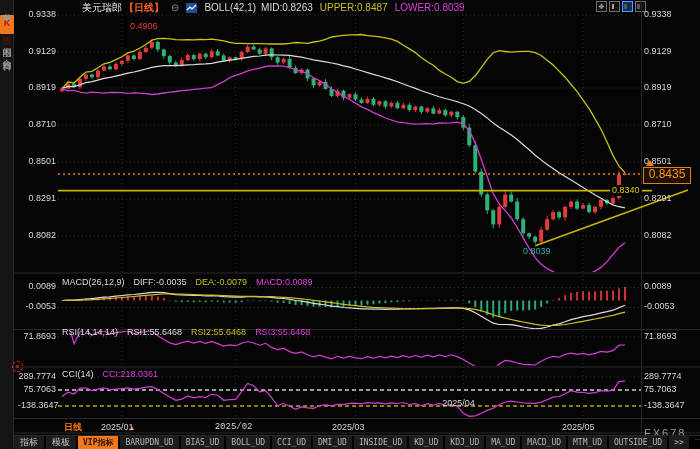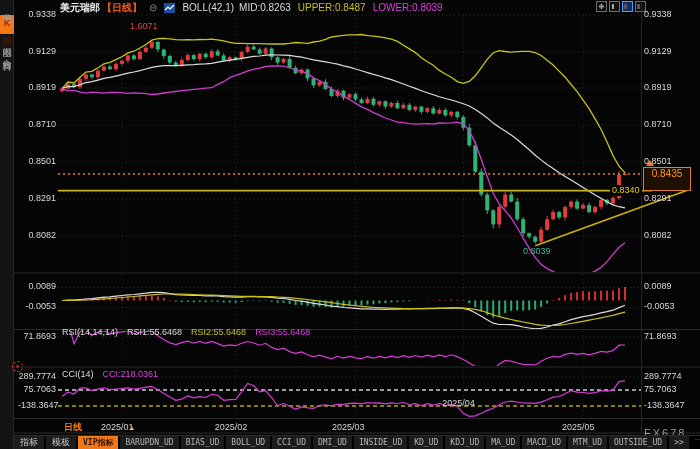--- a/index.html
+++ b/index.html
@@ -9,42 +9,42 @@
   
   .sidebar{position:absolute;left:0;top:0;width:14px;height:449px;background:#141414;border-right:1px solid #2a2a2a;}
   .side-tab{writing-mode:vertical-lr;text-orientation:upright;font-size:9px;line-height:13px;
             color:#9a9a9a;padding:3px 0;margin:3px 0;width:14px;text-align:center;letter-spacing:1px;cursor:pointer;}
   .side-tab.active{background:#f07818;color:#4a1505;border-radius:1px;}
   .side-tab.active .accent{color:#c01800;font-weight:bold;}
   .rec-icon{position:absolute;left:12px;top:361px;width:11px;height:11px;border:1px dashed #d93025;border-radius:50%;}
   .rec-icon:after{content:"";position:absolute;left:3px;top:3px;width:3px;height:3px;background:#ff2a1a;border-radius:50%;}
   
   .header{position:absolute;left:60px;top:1px;height:13px;display:flex;align-items:center;gap:7px;font-size:10px;white-space:nowrap;}
-  .hdr-sym{color:#f0f0f0;font-weight:bold;}
+  .hdr-sym{color:#f0f0f0;font-weight:normal;margin-left:22px;}
   .hdr-period{color:#f25c1e;font-weight:bold;}
   .hdr-minus{color:#8a8a8a;font-size:10px;line-height:10px;}
   .hdr-thumb{width:11px;height:10px;display:inline-block;}
   .hdr-boll,.hdr-mid{color:#dcdcdc;}
   .hdr-upper{color:#c8c020;}
   .hdr-lower{color:#e040e0;}
   .hdr-icons{position:absolute;top:1px;left:596px;display:flex;gap:2px;}
   .hbox{width:11px;height:11px;border:1px solid #6f6f6f;background:#101010;position:relative;cursor:pointer;}
   .hbox.active{border-color:#4aa0ff;background:#0e2f5e;}
   .hbox span{position:absolute;inset:1px;font-size:7px;line-height:8px;color:#bbb;text-align:center;}
   .hbox .bar-l{position:absolute;left:2px;top:2px;bottom:2px;width:2px;background:#aaa;}
   .hbox .bar-r{position:absolute;right:2px;top:2px;bottom:2px;width:3px;background:#555;}
   .hbox.active .bar-l{background:#bfe0ff;}
   
   .lab{position:absolute;font-size:9px;line-height:11px;white-space:nowrap;}
   .axis-lab{color:#d8d8d8;}
   .panel-title{position:absolute;display:flex;gap:9px;font-size:9px;line-height:11px;white-space:nowrap;}
   .c-white{color:#dcdcdc;} .c-yel{color:#c8c020;} .c-mag{color:#e040e0;}
   .anno-high{color:#e04040;} .anno-low{color:#35b89d;}
-  .price-box{position:absolute;left:643px;top:167px;width:48px;height:24px;border:1px solid #e08020;background:#1d1000;
-             color:#ff9618;font-size:10px;line-height:12px;text-align:center;}
+  .price-box{position:absolute;left:643px;top:167px;width:48px;height:17px;border:1px solid #e08020;background:#1d1000;
+             color:#ff9618;font-size:12px;line-height:12px;text-align:center;}
   .hline-lab{color:#e8d000;background:#000;padding:0 2px;}
   
   .xaxis-period{color:#f07818;font-weight:bold;margin-left:44px;}
   .xaxis-date{color:#d6d6d6;}
   .watermark{position:absolute;left:644px;top:427px;color:#9a9a9a;font-size:11px;letter-spacing:2px;}
   
   .toolbar{position:absolute;left:14px;bottom:0;width:686px;height:14px;background:#000;display:flex;align-items:stretch;
            border-top:1px solid #2a2a2a;overflow:hidden;}
   .tb-item{background:#1c1c1c;color:#c8c8c8;font-size:9px;line-height:13px;padding:0 6px;margin-right:2px;cursor:pointer;white-space:nowrap;}
   .tb-item.code{font-family:"DejaVu Sans Mono",monospace;font-size:8px;color:#b8b8b8;padding:0 5px;}
@@ -464,43 +464,49 @@
       <div class="lab axis-lab" style="top: 331px; left: 18px; width: 38px; text-align: right;">71.8693</div>
       <div class="lab axis-lab" style="top: 331px; left: 644px;">71.8693</div>
       <div class="lab axis-lab" style="top: 371px; left: 18px; width: 38px; text-align: right;">289.7774</div>
       <div class="lab axis-lab" style="top: 371px; left: 644px;">289.7774</div>
       <div class="lab axis-lab" style="top: 384px; left: 18px; width: 38px; text-align: right;">75.7063</div>
       <div class="lab axis-lab" style="top: 384px; left: 644px;">75.7063</div>
       <div class="lab axis-lab" style="top: 400px; left: 18px; width: 38px; text-align: right;">-138.3647</div>
       <div class="lab axis-lab" style="top: 400px; left: 644px;">-138.3647</div>
     </div>
 
-  <div class="lab anno-high" style="left:130px;top:21px;">1.6071</div>
+  <div class="lab anno-high" style="left:130px;top:21px;">0.4906</div>
   <div class="lab anno-low" style="left:523px;top:246px;">0.8039</div>
   <div class="lab hline-lab" style="left:610px;top:185px;">0.8340</div>
   <div class="price-box">0.8435</div>
 
+  <div class="panel-title" style="left:62px;top:277px;">
+    <span class="c-white">MACD(26,12,9)</span>
+    <span class="c-white">DIFF:-0.0035</span>
+    <span class="c-yel">DEA:-0.0079</span>
+    <span class="c-mag">MACD:0.0089</span>
+  </div>
   <div class="panel-title" style="left:62px;top:327px;">
     <span class="c-white">RSI(14,14,14)</span>
     <span class="c-white">RSI1:55.6468</span>
     <span class="c-yel">RSI2:55.6468</span>
     <span class="c-mag">RSI3:55.6468</span>
   </div>
   <div class="panel-title" style="left:62px;top:369px;">
     <span class="c-white">CCI(14)</span>
     <span class="c-mag">CCI:218.0361</span>
   </div>
 
   <div class="lab" style="left:20px;top:422px;">
     <span class="xaxis-period">日线</span>
     <span class="xaxis-period" style="font-size:7px;">▲</span>
   </div>
   <div id="date-labels">
       <div class="lab xaxis-date" style="left: 100.894px; top: 422px;">2025/01</div>
-      <div class="lab xaxis-date" style="left: 214.691px; top: 422px;">2025/02</div>
+      <div class="lab xaxis-date" style="left: 214.691px; top: 422px; font-family: Liberation Mono, monospace;">2025/02</div>
       <div class="lab xaxis-date" style="left: 332px; top: 422px;">2025/03</div>
       <div class="lab xaxis-date" style="left: 442.287px; top: 398px;">2025/04</div>
       <div class="lab xaxis-date" style="left: 562.074px; top: 422px;">2025/05</div>
     </div>
   <div class="watermark">FX678</div>
 
   <div class="toolbar" id="toolbar">
       <span class="tb-item">指标</span>
       <span class="tb-item">模板</span>
       <span class="tb-item code vip">VIP指标</span>

